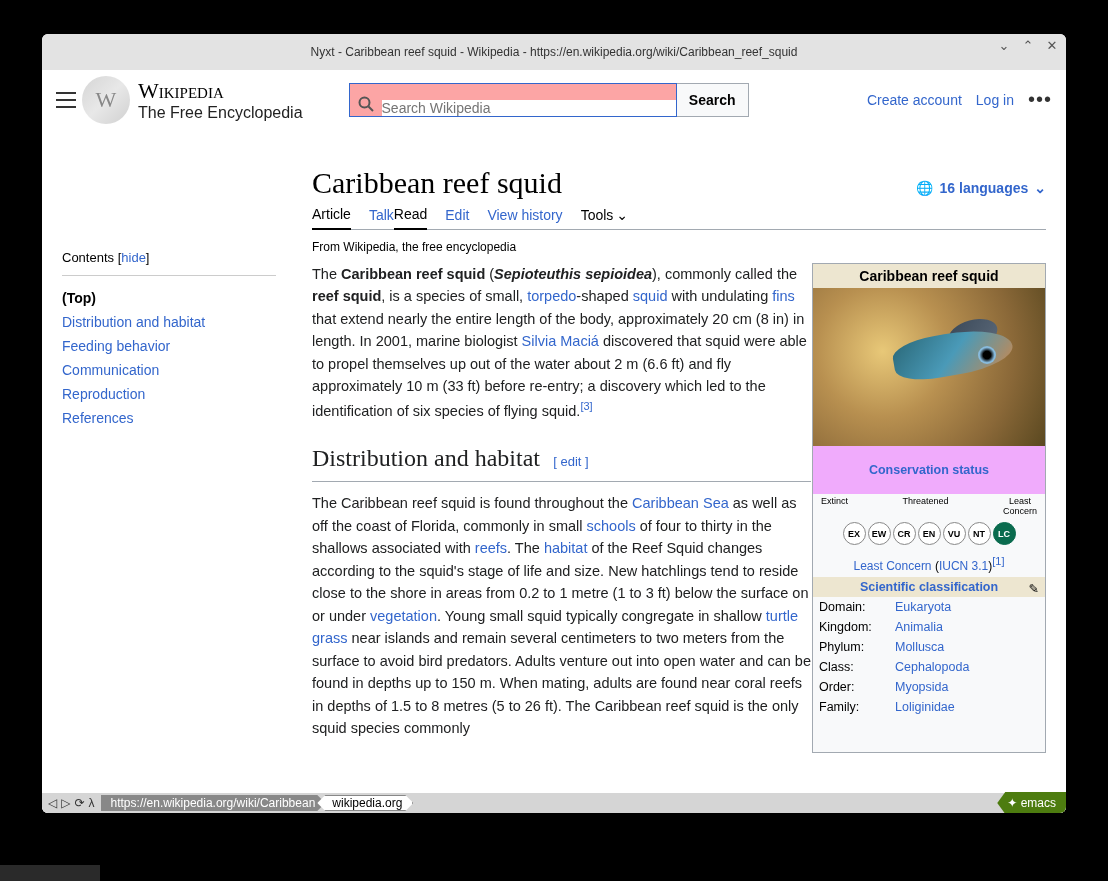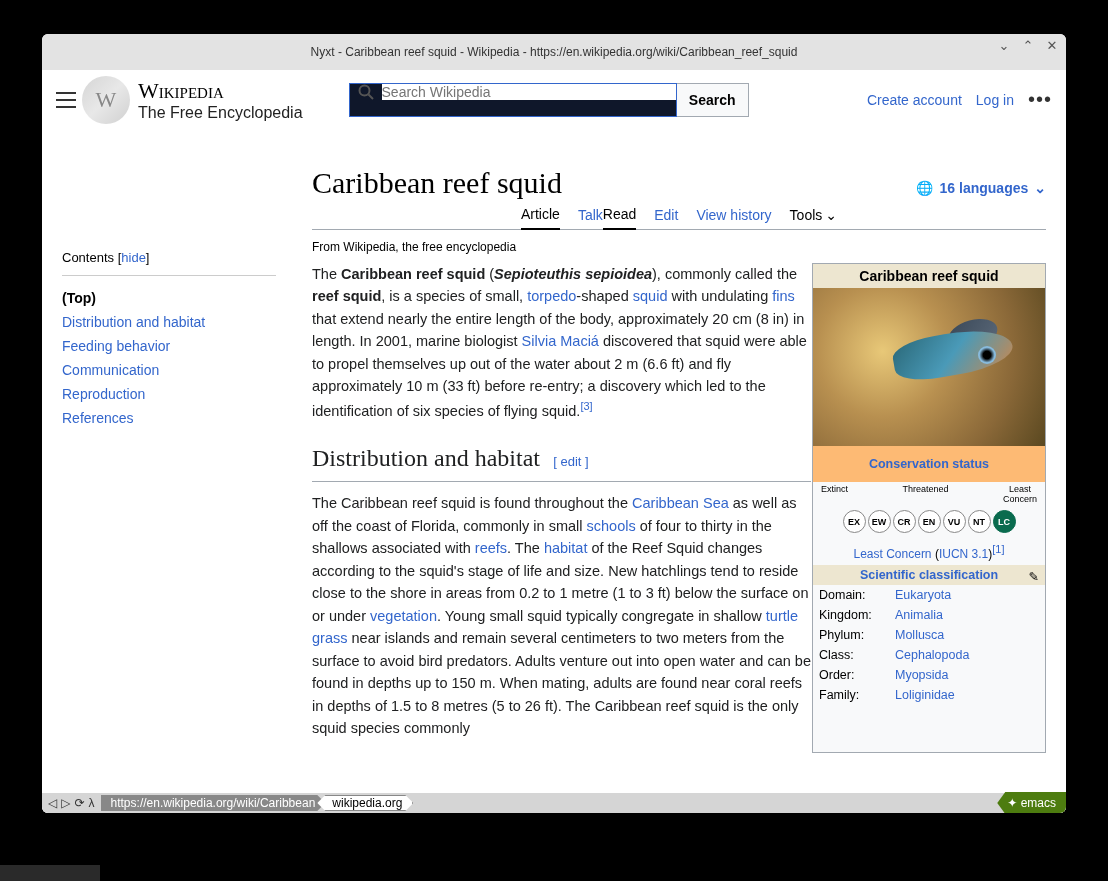--- a/index.html
+++ b/index.html
@@ -13,61 +13,61 @@
 .wiki-header{display:flex;align-items:center;padding:10px 14px;height:60px;gap:6px;border-bottom:1px solid transparent}
 .hamburger{width:20px;height:16px;display:flex;flex-direction:column;justify-content:space-between;cursor:pointer}
 .hamburger span{height:2px;background:#333;width:100%}
 .logo-group{display:flex;align-items:center;gap:8px}
 .logo-globe{width:48px;height:48px;border-radius:50%;background:linear-gradient(135deg,#d5d5d5,#e8e8e8,#d0d0d0);position:relative;overflow:hidden}
 .logo-globe::after{content:'W';position:absolute;top:50%;left:50%;transform:translate(-50%,-50%);font-size:22px;color:#888;font-family:serif}
 .logo-text{display:flex;flex-direction:column}
 .logo-title{font-family:'Linux Libertine','Times New Roman',serif;font-size:22px;letter-spacing:0px;font-variant:small-caps}
 .logo-sub{font-size:16px;color:#222}
 .search-wrap{display:flex;flex:1;max-width:400px;margin-left:40px}
-.search-box{display:flex;align-items:flex-start;border:1px solid #3366cc;height:34px;flex:1;background:#0f172a}
+.search-box{display:flex;align-items:flex-end;border:1px solid #3366cc;height:34px;flex:1;background:#fca5a5}
 .search-icon{padding:0 8px;color:#555}
 .search-input{border:none;outline:none;flex:1;font-size:14px;color:#333}
 .search-btn{background:#f8f9fa;border:1px solid #a2a9b1;border-left:none;height:34px;padding:0 12px;font-weight:bold;cursor:pointer;font-size:14px}
 .header-links{margin-left:auto;display:flex;align-items:center;gap:14px;font-size:14px}
 .header-link{color:#3366cc;text-decoration:none;cursor:pointer}
 .more-dots{font-size:20px;color:#333;cursor:pointer;letter-spacing:1px}
 .page-body{display:flex;padding:0 20px 40px 20px}
 .toc{width:214px;padding-top:120px;font-size:14px}
 .toc-header{font-size:13px;margin-bottom:10px}
 .toc-hide{color:#3366cc;cursor:pointer}
 .toc-hr{border:none;border-top:1px solid #ccc;margin-bottom:10px}
 .toc-item{display:block;padding:4px 0;font-size:14px}
 .toc-top{font-weight:bold;color:#000}
 .toc-link{color:#3366cc;cursor:pointer}
 .main{flex:1;padding-left:36px;padding-top:36px}
 .title-row{display:flex;justify-content:space-between;align-items:baseline;margin-bottom:6px}
 .page-title{font-family:'Linux Libertine','Times New Roman',serif;font-size:30px;font-weight:normal}
 .lang-sel{color:#3366cc;font-size:14px;font-weight:bold;display:flex;align-items:center;gap:6px;cursor:pointer}
-.tabs-row{display:flex;justify-content:center;border-bottom:1px solid #a2a9b1;margin-bottom:10px}
+.tabs-row{display:flex;justify-content:flex-start;border-bottom:1px solid #a2a9b1;margin-bottom:10px}
 .tabs-left,.tabs-right{display:flex;gap:18px;font-size:14px;align-items:center}
 .tab{padding-bottom:6px;cursor:pointer}
 .tab-active{border-bottom:2px solid #000;color:#000;margin-bottom:-1px}
 .tab-link{color:#3366cc}
 .tools{color:#000;display:flex;align-items:center;gap:3px}
 .subline{font-size:12px;color:#000000;margin-bottom:9px}
 .article-row{display:flex;gap:1px}
 .article-text{flex:1;font-size:14.5px;line-height:1.55;color:#202122}
 .article-text p{margin-bottom:14px}
 .wlink{color:#3366cc;cursor:pointer}
 .ref{color:#3366cc;font-size:11px;vertical-align:super}
 h2.section{font-family:'Linux Libertine','Times New Roman',serif;font-size:24px;font-weight:normal;border-bottom:1px solid #a2a9b1;padding-bottom:4px;margin:18px 0 10px 0}
 .section .edit{font-size:13px;font-family:sans-serif;color:#3366cc;font-weight:normal}
 .infobox{width:234px;border:1px solid #a2a9b1;font-size:12.5px;background:#f8f9fa}
 .ibox-title{background:#ede6d0;text-align:center;font-weight:bold;padding:4px;font-size:14px}
 .ibox-img{width:100%;height:158px;background:radial-gradient(circle at 30% 40%,#e8c878 0%,#b89050 35%,#8a6838 70%,#5a4820 100%);position:relative;overflow:hidden}
 .squid{position:absolute;top:30px;left:60px;width:150px;height:70px}
 .squid-body{position:absolute;width:120px;height:42px;background:linear-gradient(135deg,#2a6878,#4a9ab8,#c88850);border-radius:40% 60% 50% 40%;top:15px;left:20px;transform:rotate(-10deg)}
 .squid-fin{position:absolute;width:50px;height:28px;background:linear-gradient(135deg,#3a4858,#5a6878);border-radius:50%;top:2px;left:75px;transform:rotate(-15deg)}
 .squid-eye{position:absolute;width:18px;height:18px;background:radial-gradient(circle,#000 30%,#88bbdd 60%);border-radius:50%;top:28px;left:105px}
-.ibox-status-hdr{background:#fdba74;text-align:center;padding:11px}
+.ibox-status-hdr{background:#f0abfc;text-align:center;padding:17px}
 .ibox-status-hdr a{color:#3366cc;font-weight:bold}
 .iucn-row{display:flex;justify-content:center;gap:2px;padding:6px 4px;position:relative}
 .iucn-labels{display:flex;justify-content:space-between;font-size:9px;padding:2px 8px 0 8px}
 .iucn-circ{width:23px;height:23px;border:1px solid #888;border-radius:50%;display:flex;align-items:center;justify-content:center;font-size:9px;font-weight:bold;background:#fff}
 .iucn-lc{background:#0a6b4e;color:#fff;border-color:#0a6b4e}
 .iucn-caption{text-align:center;padding:4px;font-size:12px}
 .ibox-class-hdr{background:#ede6d0;text-align:center;padding:3px;position:relative}
 .ibox-class-hdr a{color:#3366cc;font-weight:bold}
 .pencil{position:absolute;right:6px;top:4px;cursor:pointer}
 .tax-row{display:flex;padding:3px 6px}

